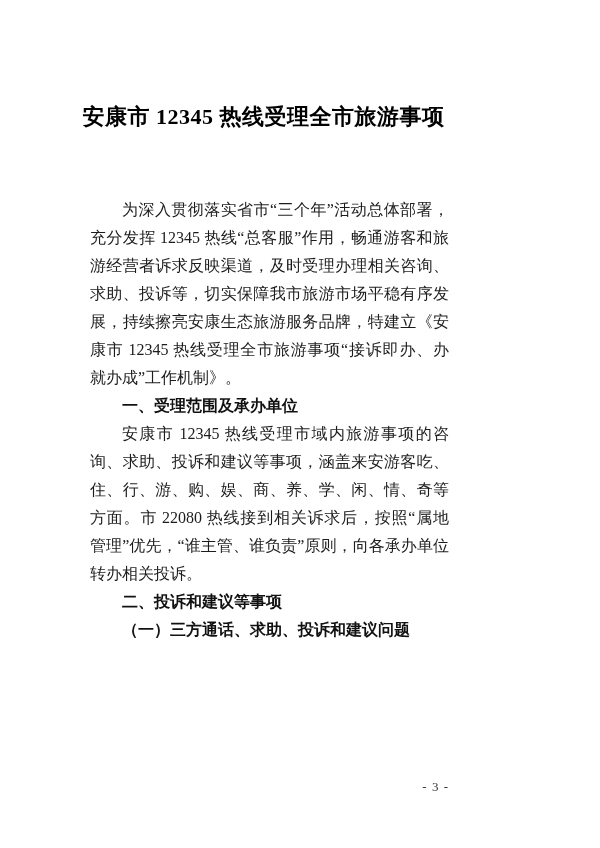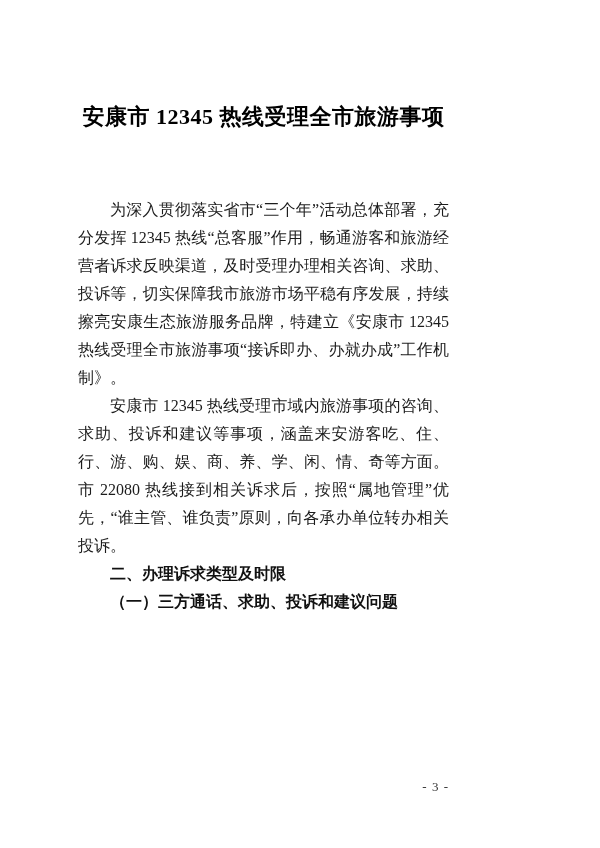--- a/index.html
+++ b/index.html
@@ -28,21 +28,21 @@
     font-weight: 700;
     color: #000000;
     letter-spacing: 0.5px;
   }
   .doc-title .title-line {
     display: block;
   }
   .doc-body {
     position: absolute;
     top: 196px;
-    left: 78px;
+    left: 90px;
     right: 75px;
     font-size: 16px;
     line-height: 28px;
     text-align: justify;
     text-justify: inter-ideograph;
   }
   .doc-body p {
     margin: 0;
     text-indent: 2em;
   }
@@ -73,20 +73,21 @@
 <body>
 
 <div class="page">
 
   <h1 class="doc-title">
     <span class="title-line">安康市 12345 热线受理全市旅游事项</span>
   </h1>
 
   <div class="doc-body" id="doc-body">
       <p class="paragraph"><span>为深入贯彻落实省市“三个年”活动总体部署，充分发挥 12345 热线“总客服”作用，畅通游客和旅游经营者诉求反映渠道，及时受理办理相关咨询、求助、投诉等，切实保障我市旅游市场平稳有序发展，持续擦亮安康生态旅游服务品牌，特建立《安康市 12345 热线受理全市旅游事项“接诉即办、办就办成”工作机制》。</span></p>
+      <p class="heading1"><span class="bold">一、受理范围及承办单位</span></p>
       <p class="paragraph"><span>安康市 12345 热线受理市域内旅游事项的咨询、求助、投诉和建议等事项，涵盖来安游客吃、住、行、游、购、娱、商、养、学、闲、情、奇等方面。市 22080 热线接到相关诉求后，按照“属地管理”优先，“谁主管、谁负责”原则，向各承办单位转办相关投诉。</span></p>
-      <p class="heading1"><span class="bold">二、办理诉求类型及时限</span></p>
+      <p class="heading1"><span class="bold">二、投诉和建议等事项</span></p>
       <p class="heading2"><span class="bold">（一）三方通话、求助、投诉和建议问题</span></p>
     </div>
 
   <div class="page-footer">- 3 -</div>
 
 </div>
 
 </body></html>

